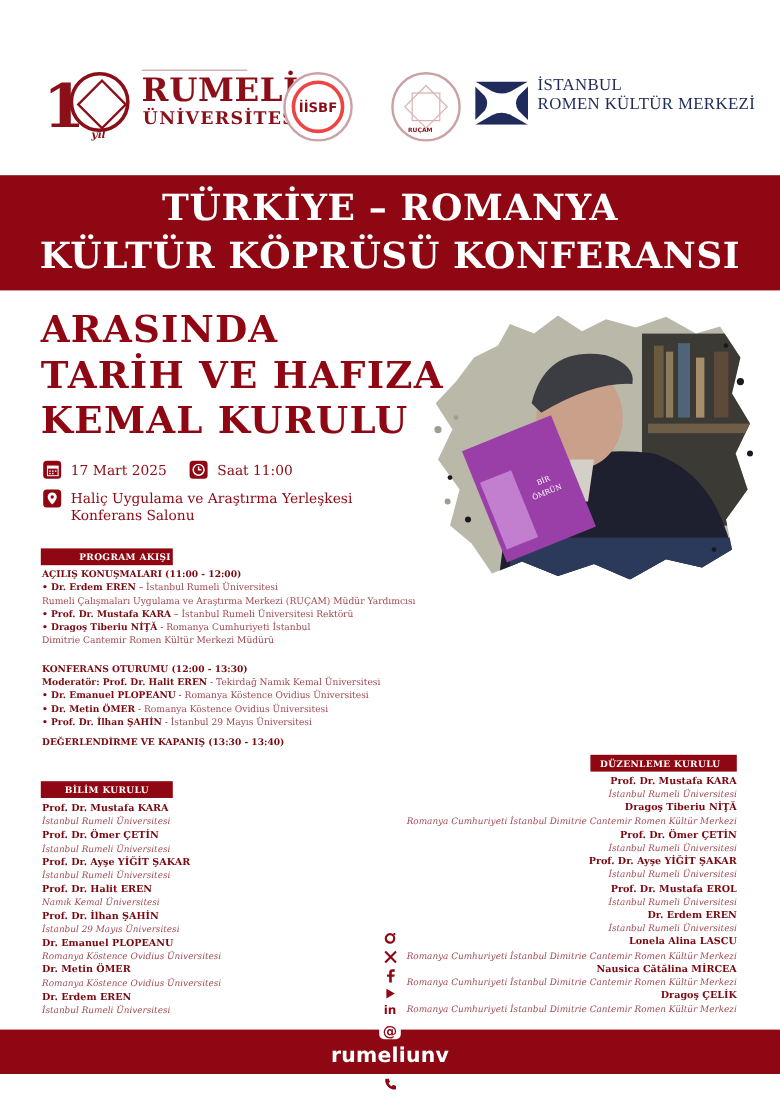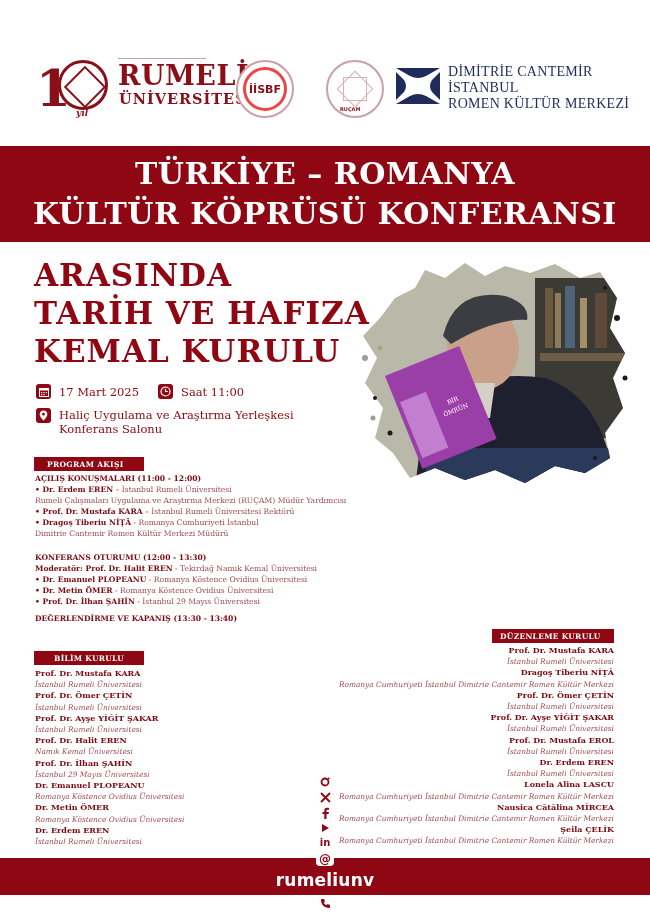--- a/index.html
+++ b/index.html
@@ -44,21 +44,21 @@
   .info-date { left: 36px; top: 384px; }
   .info-time { left: 158px; top: 384px; }
   .info-place { left: 36px; top: 408px; align-items: flex-start; }
   .place-text { line-height: 14px; }
 
   
   .photo { left: 355px; top: 258px; width: 280px; height: 230px; }
 
   
   .tag { background: #8e0712; color: #fff; font-family: "DejaVu Serif", serif; font-weight: bold; font-size: 7.5px; height: 14px; display: flex; align-items: center; letter-spacing: 0.3px; }
-  .tag-program { left: 34px; top: 457px; width: 110px; padding-left: 13px; }
+  .tag-program { left: 34px; top: 457px; width: 110px; padding-left: 32px; }
   .tag-bilim { left: 34px; top: 651px; width: 110px; padding-left: 20px; }
   .tag-duzen { left: 492px; top: 629px; width: 122px; padding-left: 8px; }
 
   
   .prog { left: 35px; font-family: "DejaVu Serif", serif; font-size: 7.6px; color: #8e0712; white-space: nowrap; line-height: 11px; }
   .prog b { font-weight: bold; color: #7a0a12; }
   .prog .light { color: #a04a52; }
   .prog-head { font-weight: bold; color: #7a0a12; }
 
   
@@ -96,21 +96,20 @@
 </div>
 <div class="abs rucam-label">RUÇAM</div>
 
 <svg class="abs dc-logo" viewBox="0 0 44 36">
   <path d="M0 0 H44 L30 8 Q22 12 14 8 Z" fill="#1f2b5b"></path>
   <path d="M0 36 H44 L30 28 Q22 24 14 28 Z" fill="#1f2b5b"></path>
   <path d="M0 4 V32 L8 24 Q12 18 8 12 Z" fill="#1f2b5b"></path>
   <path d="M44 4 V32 L36 24 Q32 18 36 12 Z" fill="#1f2b5b"></path>
 </svg>
 <div class="abs dc-text">
-  <div>DİMİTRİE CANTEMİR</div>
   <div>İSTANBUL</div>
   <div>ROMEN KÜLTÜR MERKEZİ</div>
 </div>
 
 <div class="abs title-band">
   <div class="title-line">TÜRKİYE – ROMANYA</div>
   <div class="title-line">KÜLTÜR KÖPRÜSÜ KONFERANSI</div>
 </div>
 
 <div class="abs subtitle">
@@ -280,21 +279,21 @@
     </div>
   <div>
       <div class="member-name">Lonela Alina LASCU</div>
       <div class="member-aff">Romanya Cumhuriyeti İstanbul Dimitrie Cantemir Romen Kültür Merkezi</div>
     </div>
   <div>
       <div class="member-name">Nausica Cătălina MİRCEA</div>
       <div class="member-aff">Romanya Cumhuriyeti İstanbul Dimitrie Cantemir Romen Kültür Merkezi</div>
     </div>
   <div>
-      <div class="member-name">Şeila ÇELİK</div>
+      <div class="member-name">Dragoş ÇELİK</div>
       <div class="member-aff">Romanya Cumhuriyeti İstanbul Dimitrie Cantemir Romen Kültür Merkezi</div>
     </div>
 </div>
 
 <div class="abs footer">
   <span class="soc-icon">
     <svg width="12" height="12" viewBox="0 0 12 12">
         <circle cx="6" cy="6" r="3.5" fill="none" stroke="#8e0712" stroke-width="1.8"></circle>
         <circle cx="9.6" cy="2.4" r="1" fill="#8e0712"></circle>
       </svg>

